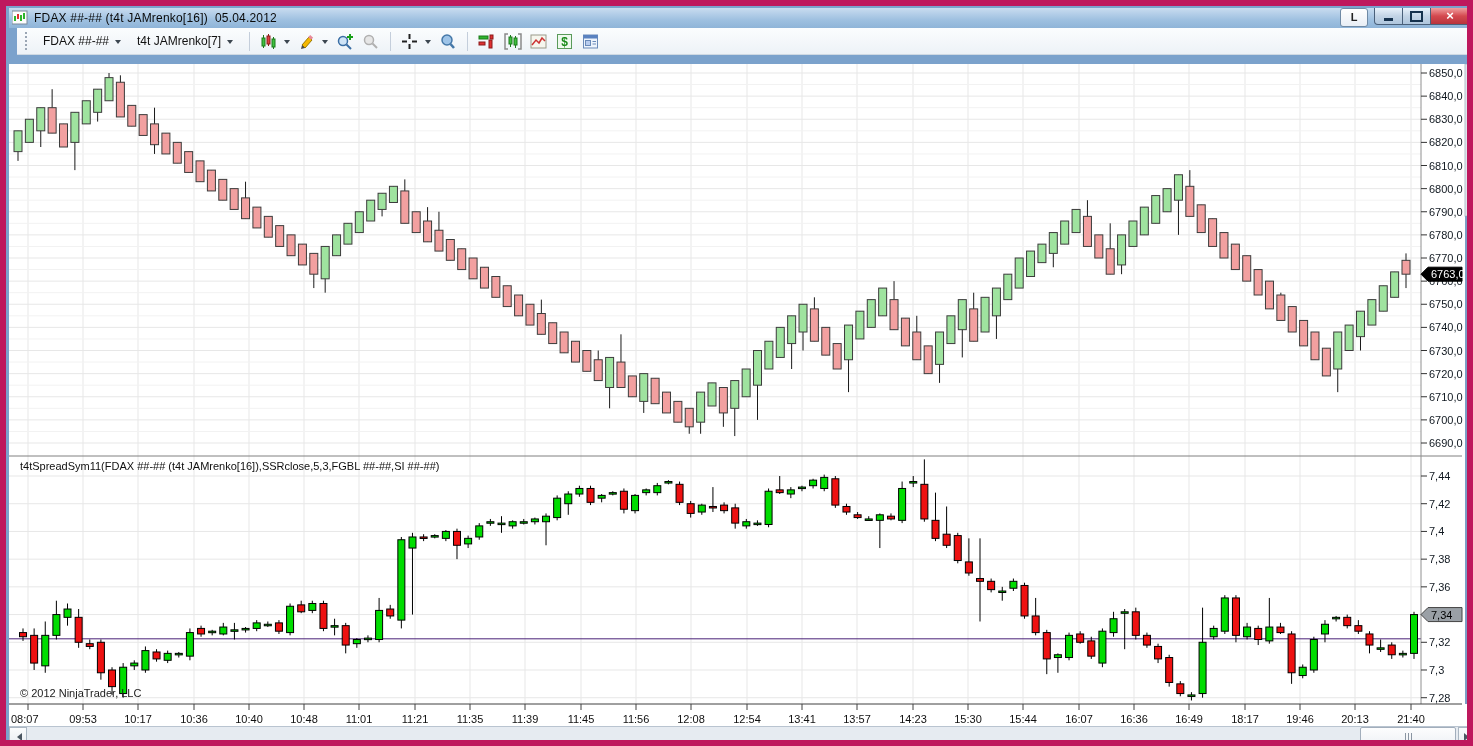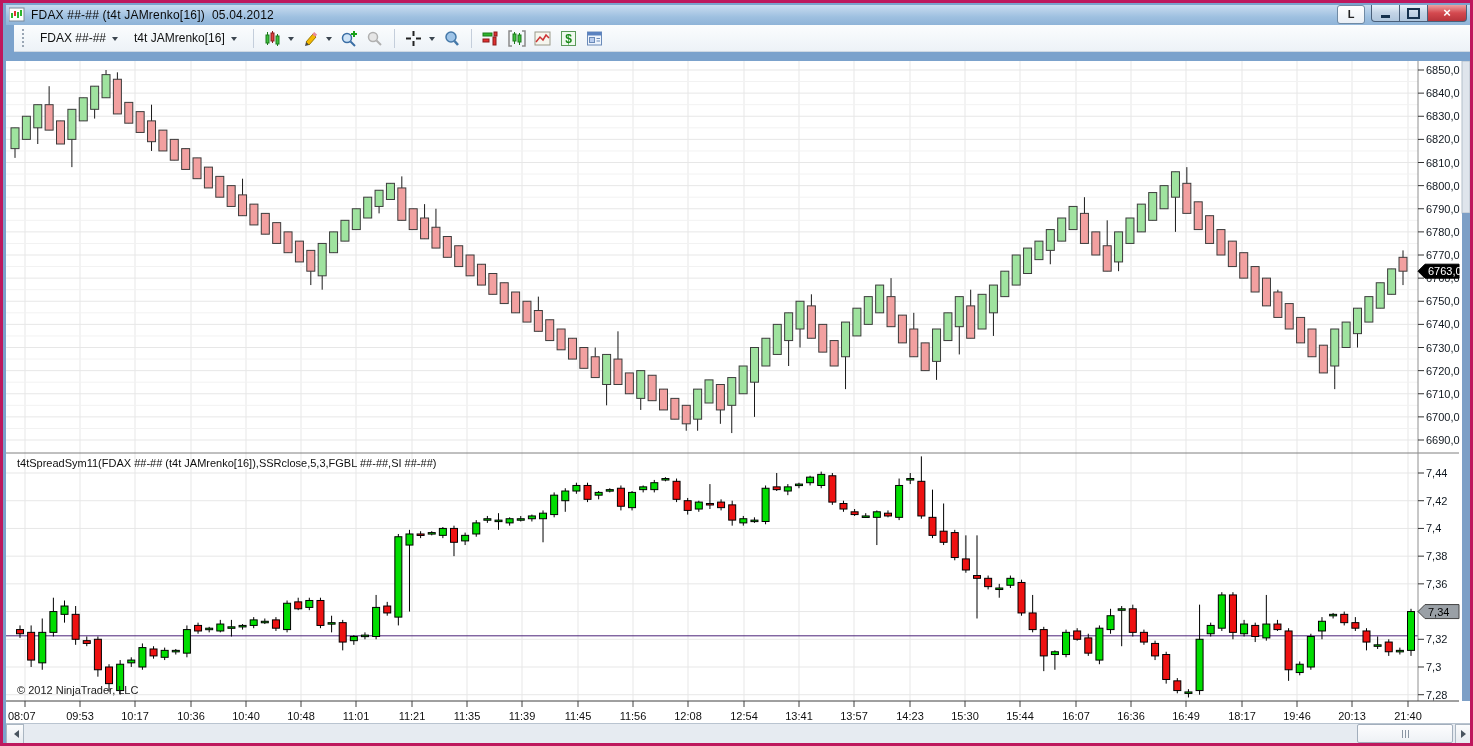--- a/index.html
+++ b/index.html
@@ -1,16 +1,16 @@
 <!DOCTYPE html>
 <html><head>
 <meta charset="utf-8">
 <style>
   html,body{margin:0;padding:0;background:#c8d8e8;font-family:"Liberation Sans",sans-serif;}
-  .window{position:relative;width:1473px;height:746px;background:#7ba2cc;border:3px solid #be185d;box-sizing:border-box;overflow:hidden;}
+  .window{position:relative;width:1473px;height:746px;background:#7ba2cc;border:6px solid #be185d;box-sizing:border-box;overflow:hidden;}
   .inner{position:absolute;left:3px;top:3px;width:1467px;height:740px;}
   
   .titlebar{position:absolute;left:0;top:-1px;width:1467px;height:20px;display:flex;align-items:center;
     background:linear-gradient(#c9dcf0,#9ec0e0 60%,#8fb4d8);font-size:12px;color:#0a0a0a;}
   .app-icon{width:16px;height:16px;margin:0 6px 0 3px;display:inline-block;}
   .title-text{white-space:pre;letter-spacing:0.2px;}
   .win-btns{position:absolute;right:6px;top:0;display:flex;align-items:flex-start;gap:6px;}
   .lbtn{width:26px;height:17px;background:linear-gradient(#ffffff,#e8eef5);border:1px solid #6f8aa5;border-radius:3px;
     text-align:center;font-size:11px;font-weight:bold;line-height:17px;color:#222;}
   .btn-cluster{display:flex;}
@@ -73,21 +73,21 @@
       </div>
     </div>
 
     <div class="toolbar">
       <span class="grip"></span>
       <div class="tb-dd">
         <span>FDAX ##-##</span>
         <span class="caret"></span>
       </div>
       <div class="tb-dd">
-        <span>t4t JAMrenko[16]</span>
+        <span>t4t JAMrenko[7]</span>
         <span class="caret"></span>
       </div>
       <span class="tb-sep"></span>
       <div class="tb-btn">
         <svg width="18" height="17">
             <line x1="3.5" y1="2" x2="3.5" y2="15" stroke="#1a7a1a"></line>
             <rect x="2" y="5" width="3" height="8" fill="#3fbf3f" stroke="#1a7a1a"></rect>
             <line x1="8.5" y1="1" x2="8.5" y2="13" stroke="#8a1a1a"></line>
             <rect x="7" y="3" width="3" height="8" fill="#e04040" stroke="#8a1a1a"></rect>
             <line x1="13.5" y1="4" x2="13.5" y2="16" stroke="#1a7a1a"></line>

